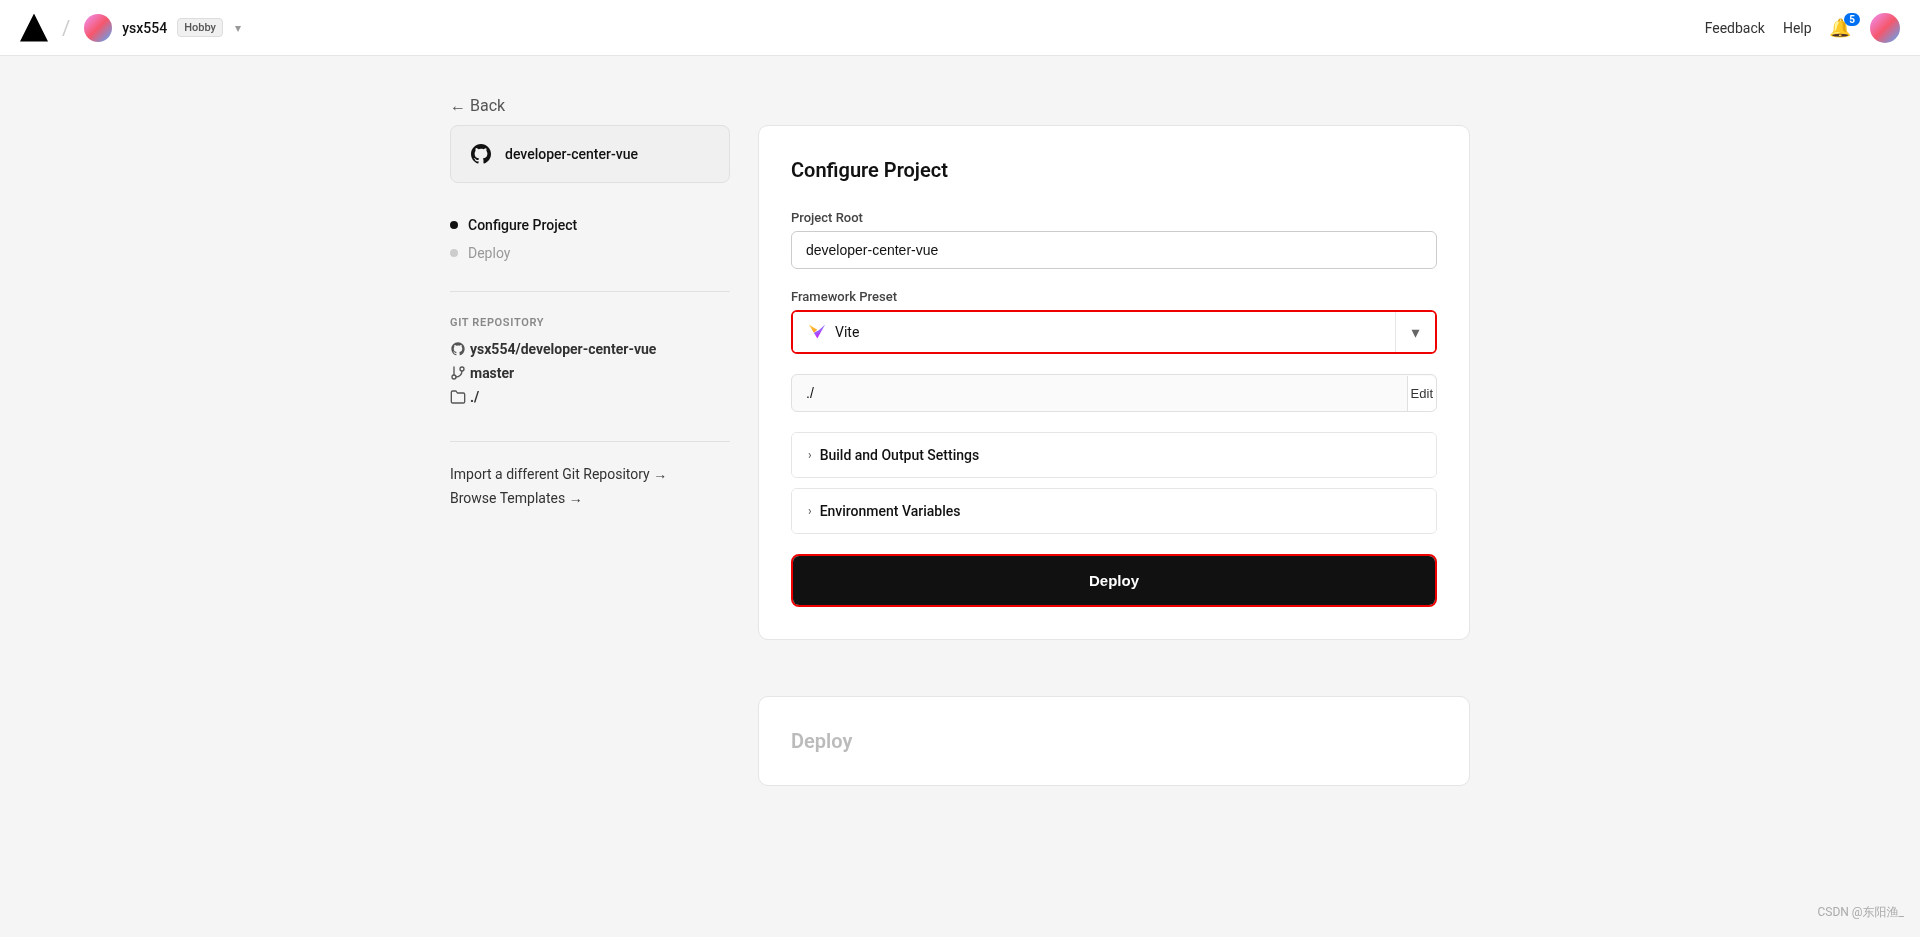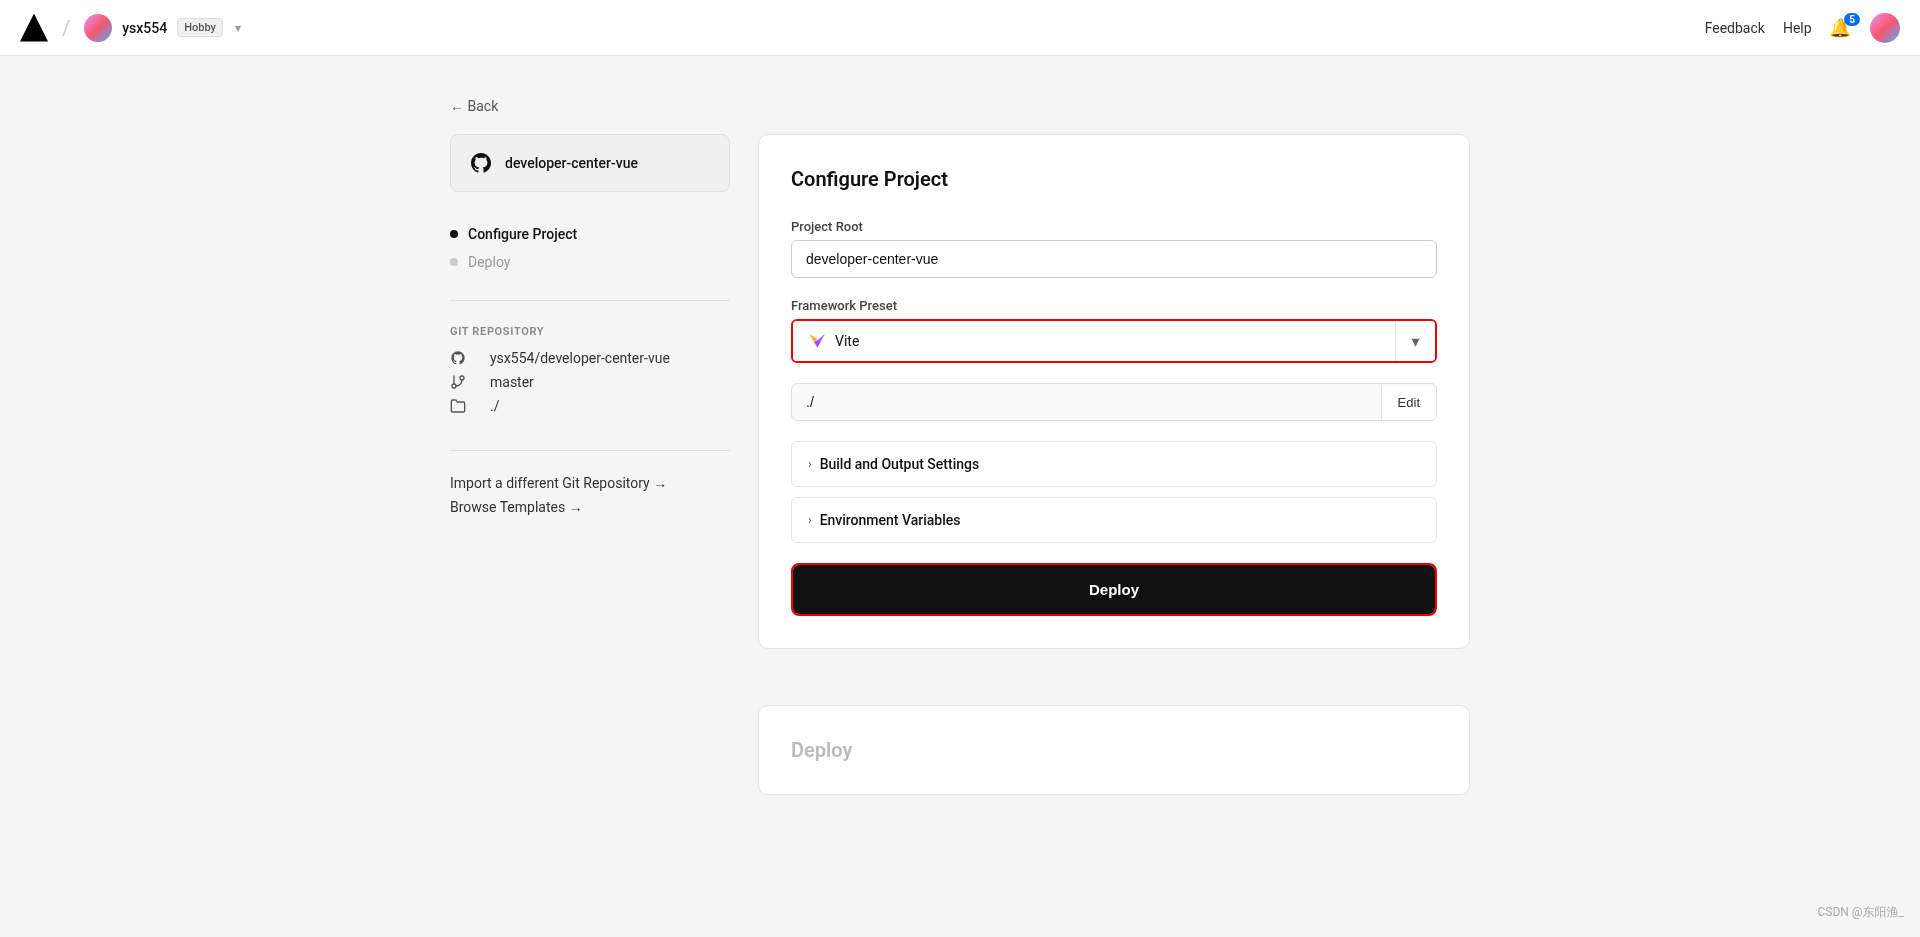--- a/index.html
+++ b/index.html
@@ -120,25 +120,25 @@
       max-width: 1060px;
       margin: 0 auto;
       padding: 40px 20px 60px;
     }
 
     
     .back-link {
       display: inline-flex;
       align-items: center;
       gap: 5px;
-      font-size: 14px;
+      font-size: 16px;
       color: #555;
       text-decoration: none;
       cursor: pointer;
-      margin-bottom: 20px;
+      margin-bottom: 10px;
     }
 
     
     .page-title {
       font-size: 40px;
       font-weight: 700;
       color: #111;
       margin-bottom: 8px;
     }
     .page-subtitle {
@@ -226,24 +226,25 @@
       font-size: 11px;
       font-weight: 600;
       color: #888;
       letter-spacing: 0.06em;
       text-transform: uppercase;
       margin-bottom: 12px;
     }
     .git-info-item {
       display: flex;
       align-items: center;
-      gap: 24px;
+      gap: 4px;
       margin-bottom: 8px;
       font-size: 14px;
       color: #333;
+      font-weight: bold;
     }
 
     .sidebar-links {
       display: flex;
       flex-direction: column;
       gap: 8px;
     }
     .sidebar-link {
       font-size: 14px;
       color: #333;
@@ -521,21 +522,21 @@
                 <span>Vite</span>
               </div>
               <div class="select-chevron">▾</div>
             </div>
           </div>
         </div>
 
         <div class="form-group">
           <div style="display:flex;align-items:center;border:1px solid #e0e0e0;border-radius:6px;background:#fafafa;">
             <input class="root-dir-input" type="text" style="border: none; background: transparent; flex: 1 1 0%; padding: 10px 14px; font-size: 14px; outline: none;" value="./">
-            <button class="edit-btn" style="border:none;border-left:1px solid #e0e0e0;border-radius:0 6px 6px 0;padding:10px 16px;font-size:13px;font-weight:500;color:#333;background:#fff;cursor:pointer;">Edit</button>
+            <button class="edit-btn" style="border:none;border-left:1px solid #e0e0e0;border-radius:0 6px 6px 0;padding:10px 3px;font-size:13px;font-weight:500;color:#333;background:#fff;cursor:pointer;">Edit</button>
           </div>
         </div>
 
         <div class="collapsible">
           <div class="collapsible-header">
             <span class="collapsible-arrow">›</span>
             <span>Build and Output Settings</span>
           </div>
         </div>
 

